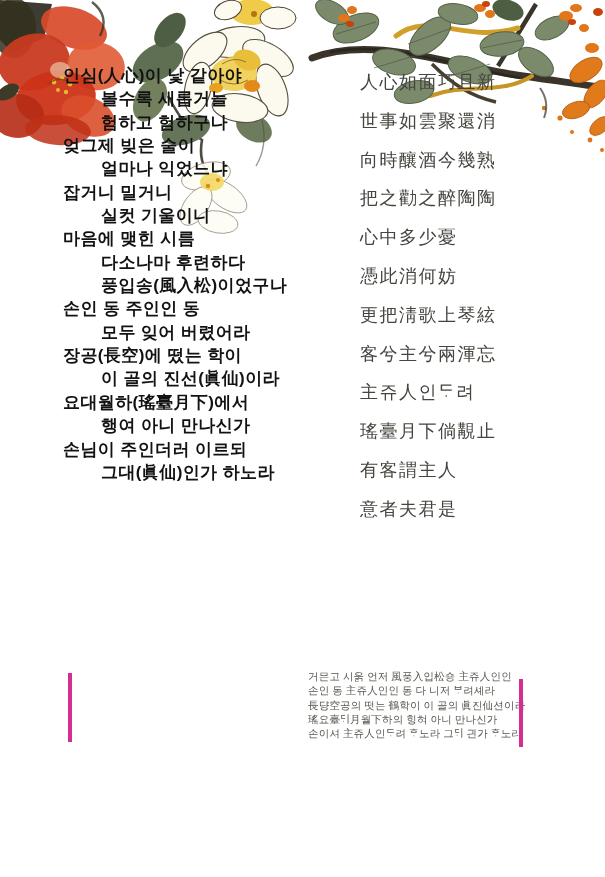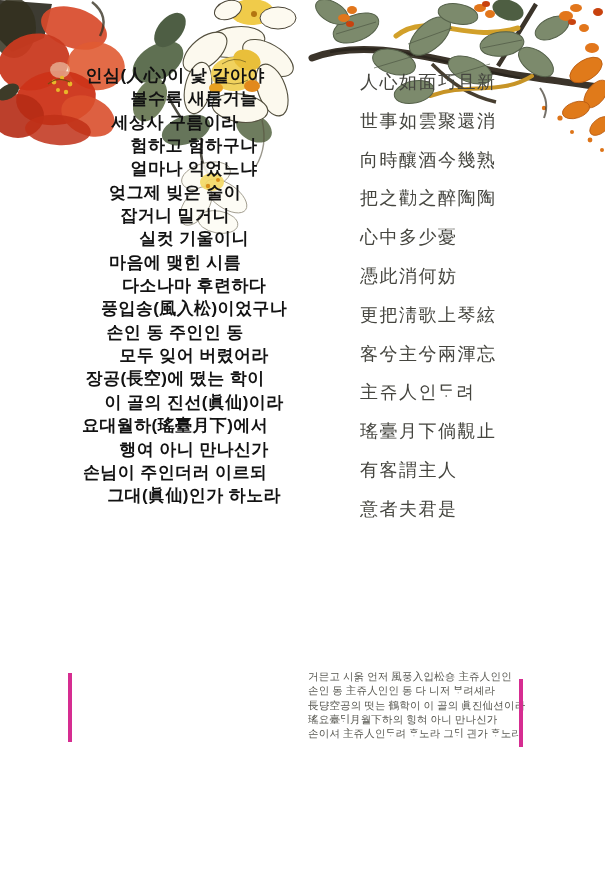--- a/index.html
+++ b/index.html
@@ -2,21 +2,21 @@
 <html><head>
 <meta charset="utf-8">
 <style>
   html,body{margin:0;padding:0;background:#ffffff;}
   .page{position:relative;width:605px;height:877px;background:#ffffff;overflow:hidden;
         font-family:"Liberation Sans",sans-serif;}
   .decor{position:absolute;left:0;top:0;width:605px;height:300px;z-index:1;}
   
   .korean{position:absolute;left:63px;top:64px;z-index:2;}
   .k-line{font-weight:bold;font-size:17px;line-height:23.35px;color:#121212;
-          letter-spacing:.4px;white-space:pre;text-align:center;}
+          letter-spacing:.4px;white-space:pre;}
   .k-line.indent{padding-left:38px;}
   
   .chinese{position:absolute;left:360px;top:63px;z-index:2;}
   .c-line{font-family:"Liberation Serif","DejaVu Serif",serif;font-size:18px;
           line-height:38.8px;color:#45453f;letter-spacing:1.5px;white-space:pre;}
   
   .fn{position:absolute;z-index:2;}
   .fn-left{left:80px;top:672px;width:225px;}
   .fn-right{left:308px;top:670px;width:205px;}
   .fn-line{font-family:"Liberation Serif","DejaVu Serif",serif;font-size:10.5px;
@@ -150,24 +150,23 @@
           <circle cx="602" cy="150" r="2"></circle>
           <circle cx="572" cy="132" r="2"></circle>
       </g>
       <path d="M540,88 q10,14 4,30" stroke="#3b342a" stroke-width="2" fill="none" opacity="0.7"></path>
     </g>
   </svg>
 
   <div class="korean">
     <div class="k-line">인심(人心)이 낯 같아야</div>
     <div class="k-line indent">볼수록 새롭거늘</div>
-    <div class="k-line">세상사 구름이라</div>
     <div class="k-line indent">험하고 험하구나</div>
+    <div class="k-line">엊그제 빚은 술이</div>
     <div class="k-line indent">얼마나 익었느냐</div>
-    <div class="k-line">엊그제 빚은 술이</div>
     <div class="k-line">잡거니 밀거니</div>
     <div class="k-line indent">실컷 기울이니</div>
     <div class="k-line">마음에 맺힌 시름</div>
     <div class="k-line indent">다소나마 후련하다</div>
     <div class="k-line indent">풍입송(風入松)이었구나</div>
     <div class="k-line">손인 동 주인인 동</div>
     <div class="k-line indent">모두 잊어 버렸어라</div>
     <div class="k-line">장공(長空)에 떴는 학이</div>
     <div class="k-line indent">이 골의 진선(眞仙)이라</div>
     <div class="k-line">요대월하(瑤臺月下)에서</div>

